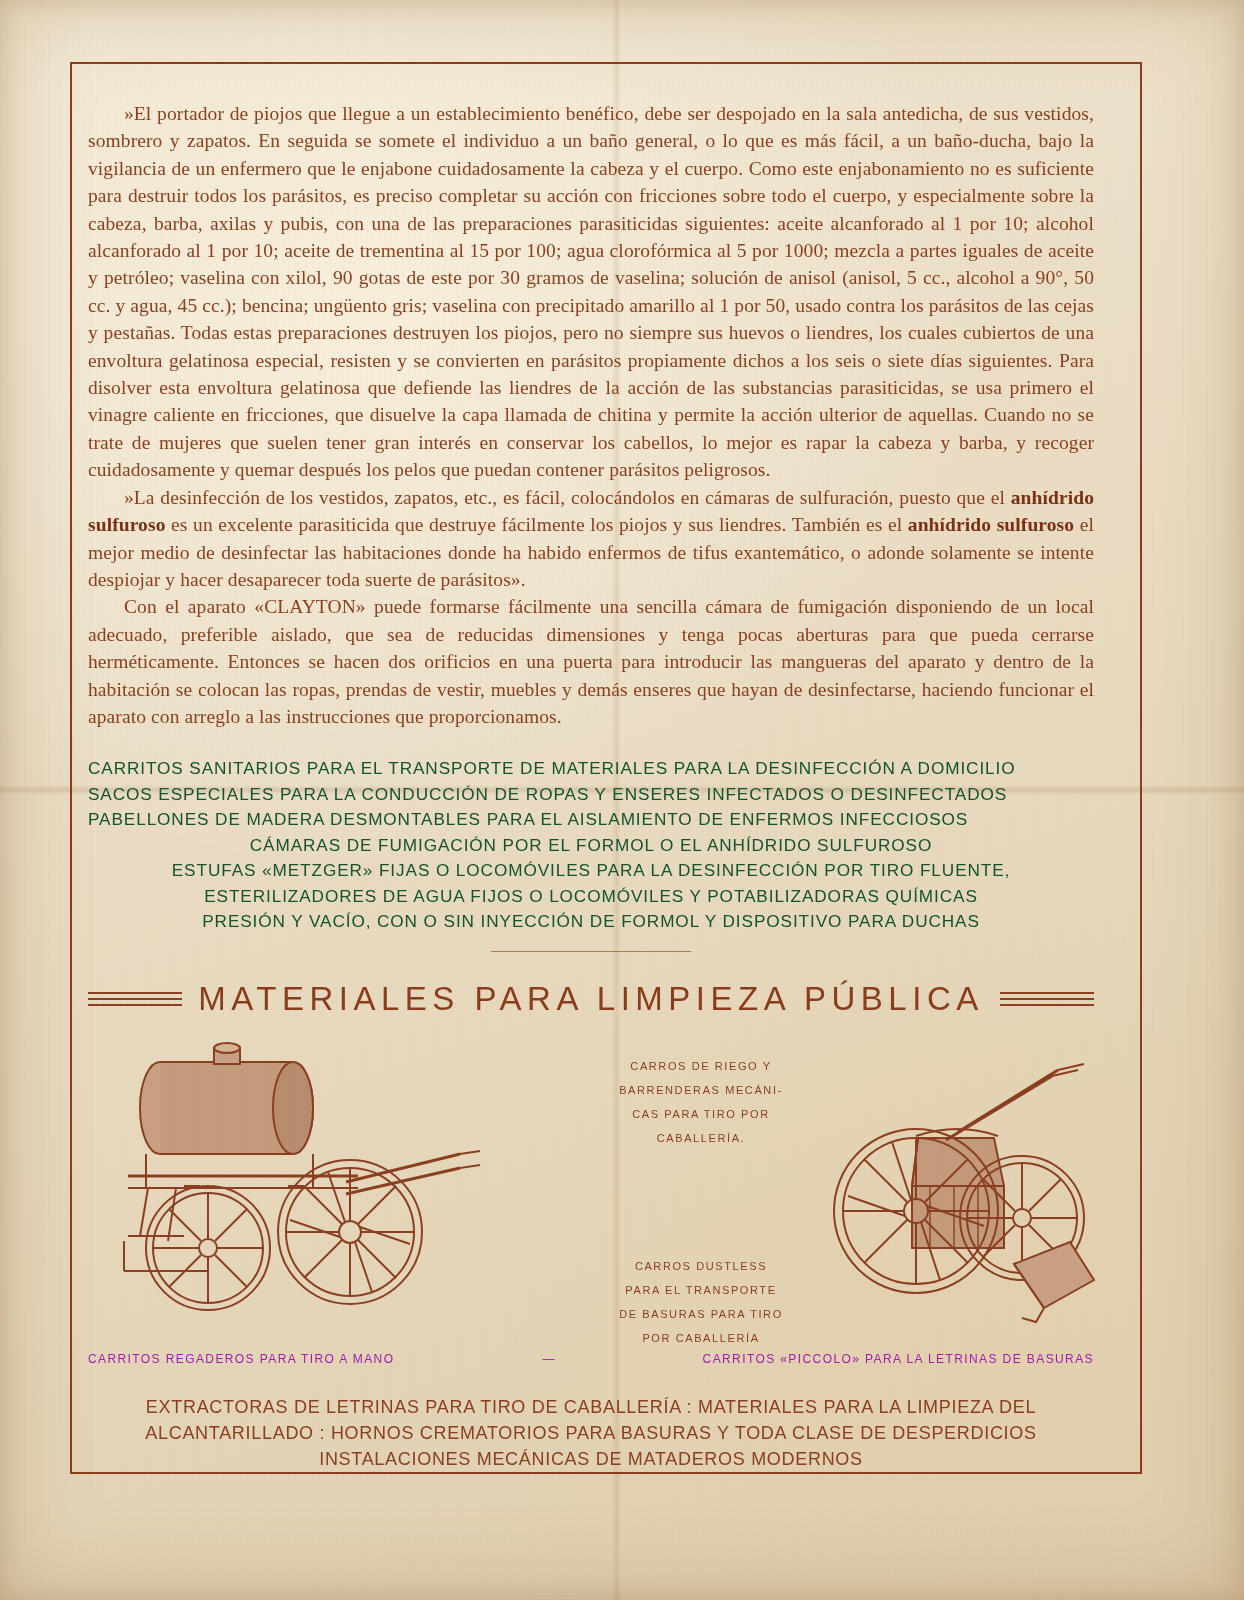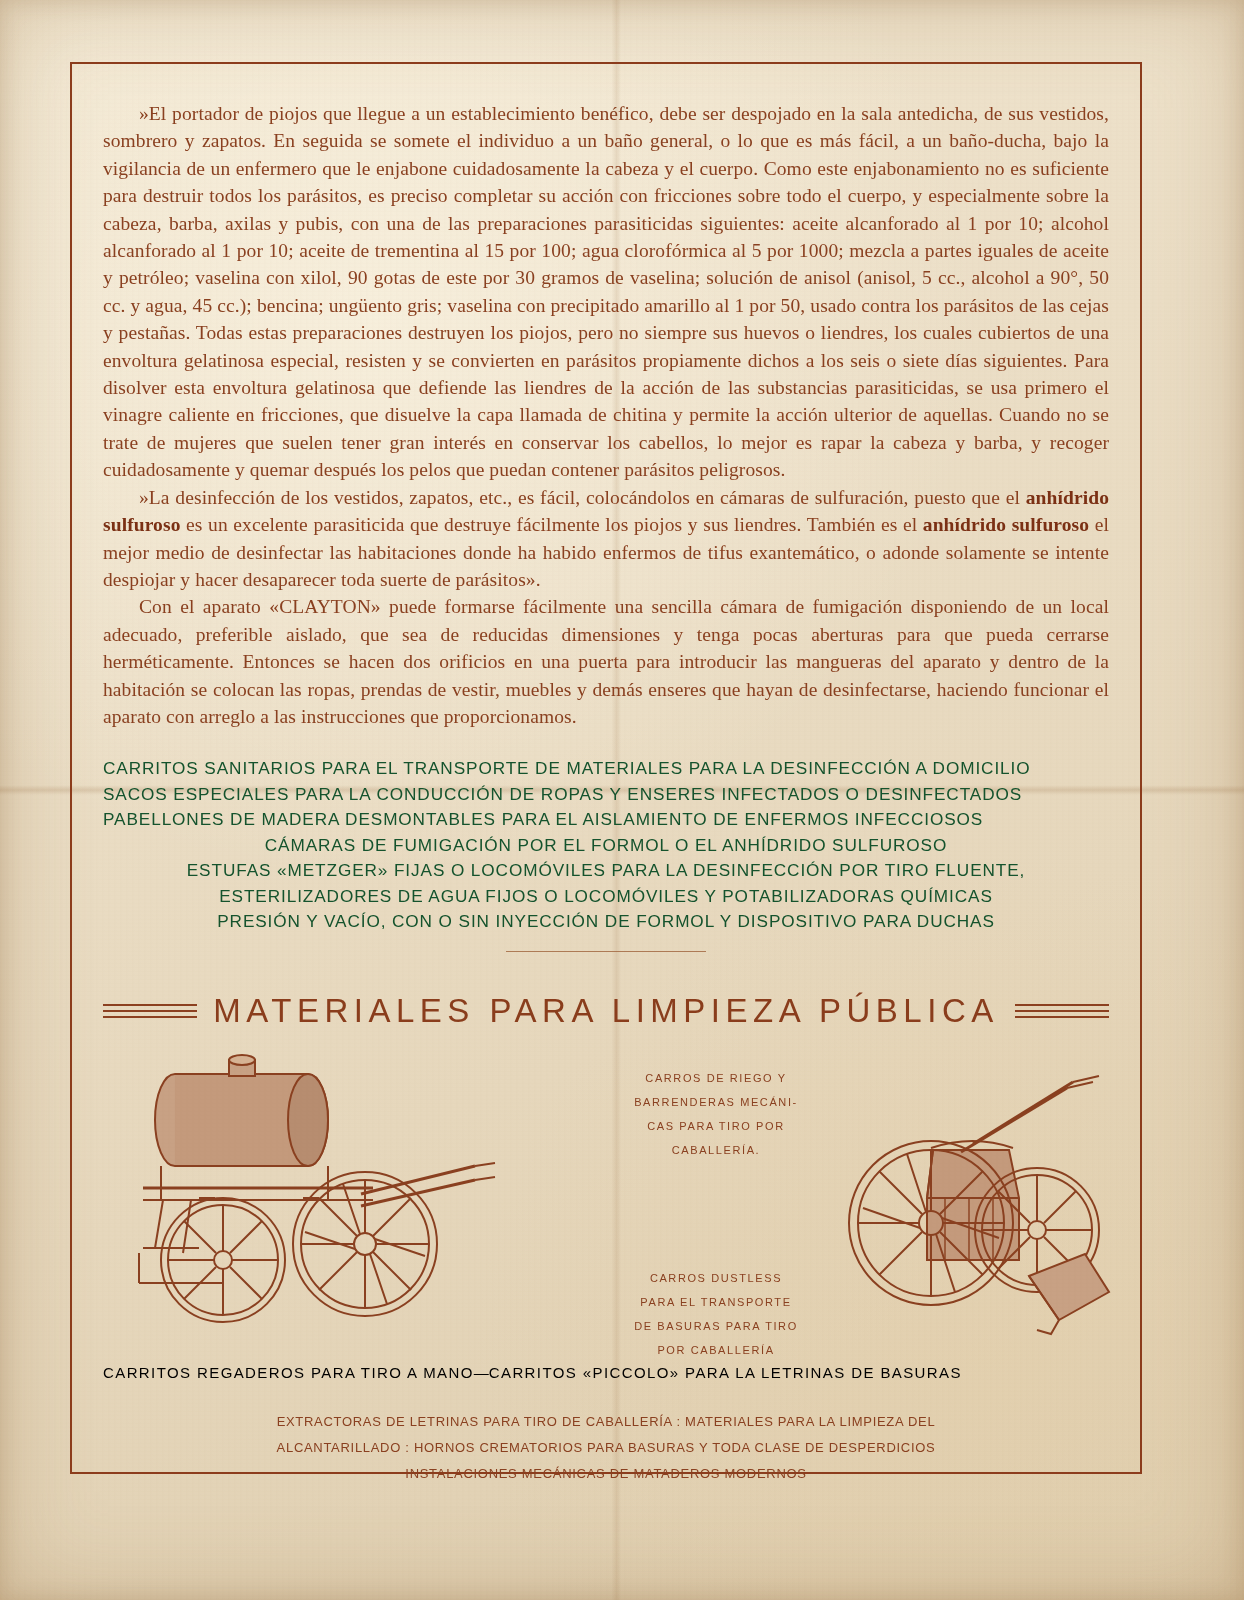--- a/index.html
+++ b/index.html
@@ -49,21 +49,21 @@
     left: 70px;
     top: 62px;
     width: 1072px;
     height: 1412px;
     border: 2px solid #8c3c1c;
     box-sizing: border-box;
   }
 
   .content {
     position: absolute;
-    left: 103px;
+    left: 88px;
     top: 100px;
     width: 1006px;
   }
 
   p.body {
     margin: 0;
     font-size: 19.5px;
     line-height: 27.4px;
     text-align: justify;
     text-justify: inter-word;
@@ -95,21 +95,21 @@
   }
   .caps-block div.left {
     text-align: left;
   }
 
   .title-row {
     display: flex;
     align-items: center;
     justify-content: center;
     gap: 16px;
-    margin-top: 40px;
+    margin-top: 28px;
   }
   .title-row .bars {
     width: 100px;
     display: flex;
     flex-direction: column;
     gap: 4px;
   }
   .title-row .bars i {
     display: block;
     height: 2px;
@@ -142,33 +142,34 @@
   }
   .figcaps .second { margin-top: 104px; }
 
   svg.illus { display: block; }
   .illus-left { position: absolute; left: 0px; top: 0px; }
   .illus-right { position: absolute; left: 720px; top: 0px; }
 
   .undercaps {
     display: flex;
     align-items: center;
+    justify-content: space-between;
     margin-top: 16px;
     font-family: "Liberation Sans", sans-serif;
-    font-size: 15px;
+    font-size: 12px;
     letter-spacing: 1.4px;
-    color: #000000;
+    color: #a21caf;
   }
   .undercaps .dash { letter-spacing: 0; }
 
   .bottom-block {
     margin-top: 28px;
     text-align: center;
     font-family: "Liberation Sans", sans-serif;
-    font-size: 13px;
+    font-size: 18px;
     line-height: 26px;
     letter-spacing: 0.7px;
     color: #8a4020;
   }
 
   .noise {
     position: absolute; inset: 0;
     opacity: 0.10;
     background-image:
       repeating-linear-gradient(0deg, rgba(120,80,40,0.12) 0px, rgba(120,80,40,0) 2px, rgba(120,80,40,0) 4px),

